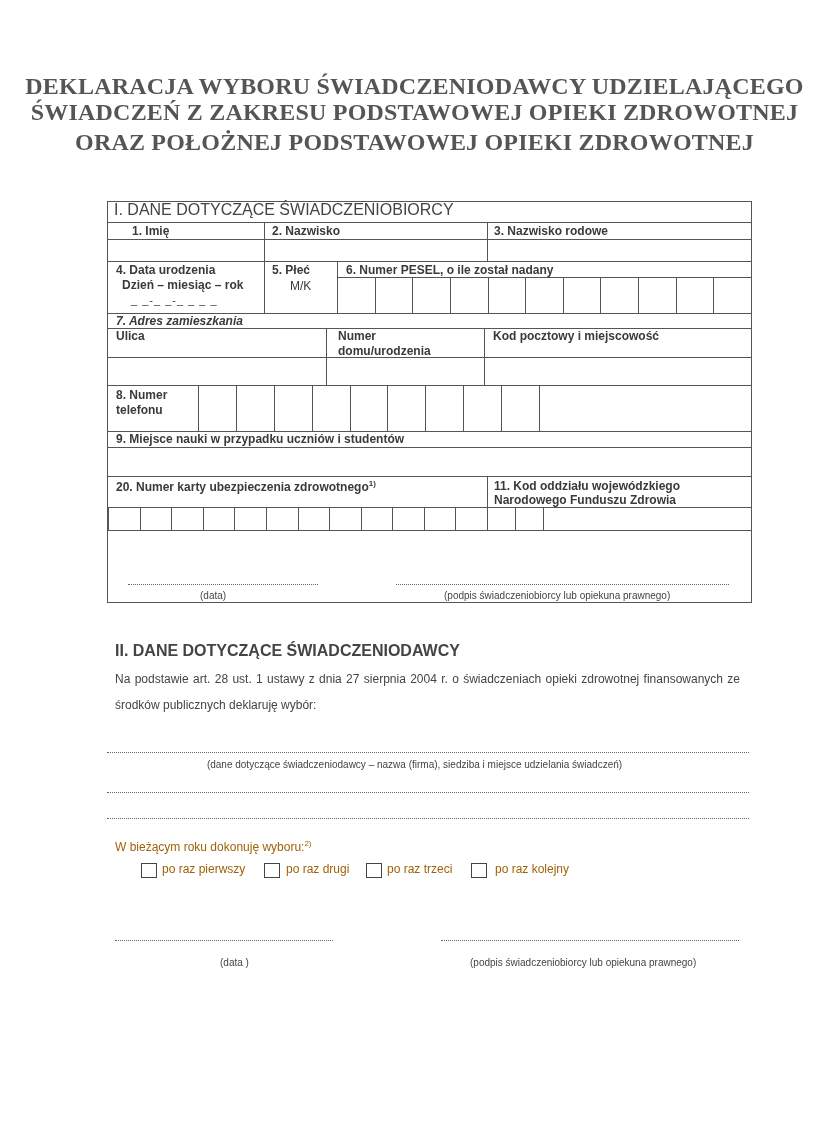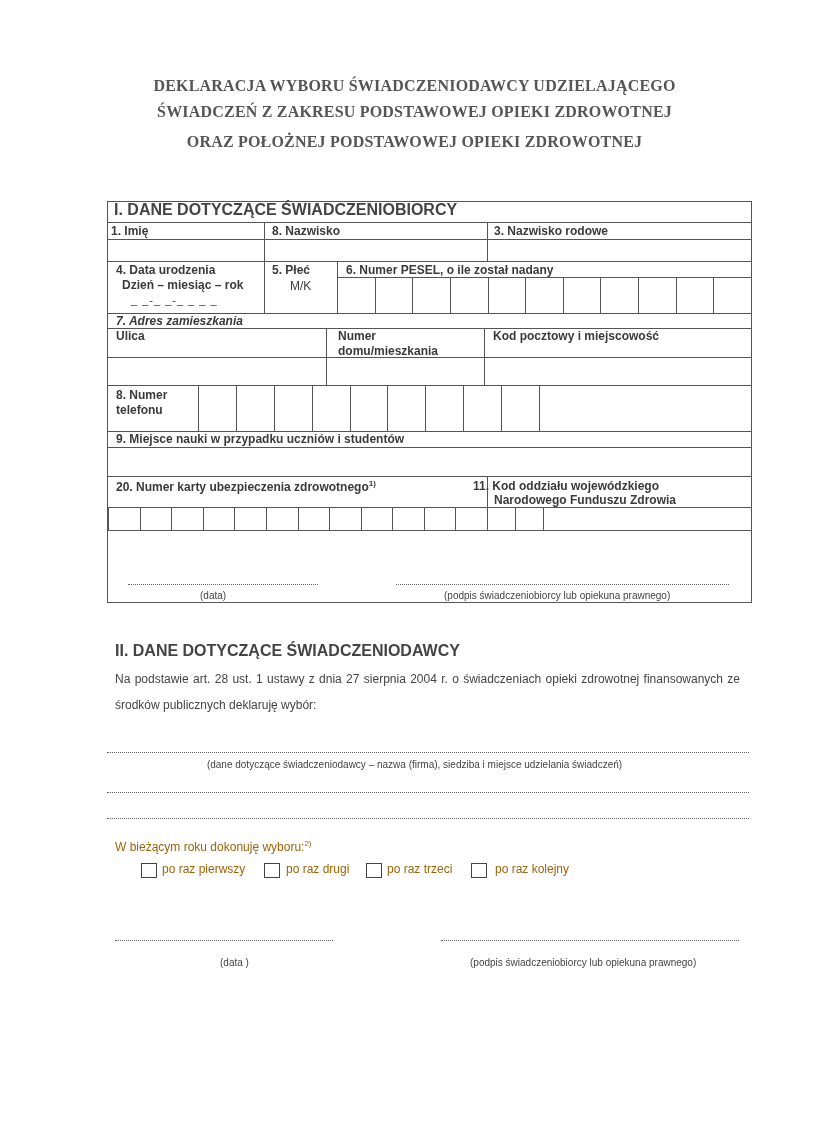--- a/index.html
+++ b/index.html
@@ -1,23 +1,23 @@
 <!DOCTYPE html>
 <html><head>
 <meta charset="utf-8">
 <style>
   html, body { margin:0; padding:0; background:#fff; }
   body { width:829px; height:1142px; position:relative; overflow:hidden; font-family:"Liberation Sans", sans-serif; color:#333; }
-  .title { position:absolute; left:0; width:829px; text-align:center; font-family:"Liberation Serif", serif; font-weight:bold; color:#555; font-size:16px; letter-spacing:0.2px; line-height:24px; }
+  .title { position:absolute; left:0; width:829px; text-align:center; font-family:"Liberation Serif", serif; font-weight:bold; color:#555; font-size:24px; letter-spacing:0.2px; line-height:24px; }
   .t1 { top:74px; } .t2 { top:100px; } .t3 { top:130px; }
   .ln { position:absolute; background:#555; }
   .h { height:1px; } .v { width:1px; }
   .lbl { position:absolute; font-size:12px; color:#3a3a3a; white-space:nowrap; }
   .lbl.b { font-weight:bold; }
-  .sec1 { position:absolute; left:114px; top:201px; font-size:16px; font-weight:bold; color:#444; }
+  .sec1 { position:absolute; left:114px; top:201px; font-size:16px; font-weight:normal; color:#444; }
   .sec2 { position:absolute; left:115px; top:642px; font-size:16px; font-weight:bold; color:#444; }
   .dots { position:absolute; height:0; border-top:1px dotted #666; }
   .small { font-size:10px; color:#444; position:absolute; white-space:nowrap; }
   .para { position:absolute; left:115px; width:625px; font-size:12px; color:#444; line-height:26px; text-align:justify; }
   .cb { position:absolute; width:14px; height:13px; border:1px solid #444; background:#fff; cursor:pointer; }
   .cblbl { position:absolute; font-size:12px; color:#a16207; white-space:nowrap; }
   sup { font-size:8px; }
   .cell { position:absolute; cursor:text; }
 </style>
 </head>
@@ -134,51 +134,51 @@
     <div class="cell" style="left: 456px; top: 508px; width: 31px; height: 22px;"></div>
     <div class="ln v" style="left: 487px; top: 508px; height: 22px;"></div>
     <div class="ln v" style="left: 515px; top: 508px; height: 22px;"></div>
     <div class="ln v" style="left: 543px; top: 508px; height: 22px;"></div>
     <div class="cell" style="left: 488px; top: 508px; width: 27px; height: 22px;"></div>
     <div class="cell" style="left: 516px; top: 508px; width: 27px; height: 22px;"></div>
   </div>
 
 <div class="sec1">I. DANE DOTYCZĄCE ŚWIADCZENIOBIORCY</div>
 
-<div class="lbl b" style="left:111px;top:224px;">1. Imię</div>
-<div class="lbl b" style="left:272px;top:224px;">8. Nazwisko</div>
+<div class="lbl b" style="left:132px;top:224px;">1. Imię</div>
+<div class="lbl b" style="left:272px;top:224px;">2. Nazwisko</div>
 <div class="lbl b" style="left:494px;top:224px;">3. Nazwisko rodowe</div>
 <div class="cell" style="left:108px;top:240px;width:156px;height:21px;"></div>
 <div class="cell" style="left:265px;top:240px;width:222px;height:21px;"></div>
 <div class="cell" style="left:488px;top:240px;width:263px;height:21px;"></div>
 
 <div class="lbl b" style="left:116px;top:263px;">4. Data urodzenia</div>
 <div class="lbl b" style="left:122px;top:278px;">Dzień – miesiąc – rok</div>
 <div class="lbl" style="left:131px;top:294px;font-size:11px;letter-spacing:1px;">_ _-_ _-_ _ _ _</div>
 <div class="lbl b" style="left:272px;top:263px;">5. Płeć</div>
 <div class="lbl" style="left:290px;top:279px;">M/K</div>
 <div class="lbl b" style="left:346px;top:263px;">6. Numer PESEL, o ile został nadany</div>
 
 <div class="lbl b" style="left:116px;top:314px;font-style:italic;">7. Adres zamieszkania</div>
 <div class="lbl b" style="left:116px;top:329px;">Ulica</div>
 <div class="lbl b" style="left:338px;top:329px;">Numer</div>
-<div class="lbl b" style="left:338px;top:344px;">domu/mieszkania</div>
+<div class="lbl b" style="left:338px;top:344px;">domu/urodzenia</div>
 <div class="lbl b" style="left:493px;top:329px;">Kod pocztowy i miejscowość</div>
 <div class="cell" style="left:108px;top:358px;width:218px;height:27px;"></div>
 <div class="cell" style="left:327px;top:358px;width:157px;height:27px;"></div>
 <div class="cell" style="left:485px;top:358px;width:266px;height:27px;"></div>
 
 <div class="lbl b" style="left:116px;top:388px;">8. Numer</div>
 <div class="lbl b" style="left:116px;top:403px;">telefonu</div>
 
 <div class="lbl b" style="left:116px;top:432px;">9. Miejsce nauki w przypadku uczniów i studentów</div>
 <div class="cell" style="left:108px;top:448px;width:643px;height:28px;"></div>
 
 <div class="lbl b" style="left:116px;top:479px;"><span>20. Numer karty ubezpieczenia zdrowotnego</span><sup>1)</sup></div>
-<div class="lbl b" style="left:473px;top:479px;">11.  Kod oddziału  wojewódzkiego</div>
+<div class="lbl b" style="left:494px;top:479px;">11.  Kod oddziału  wojewódzkiego</div>
 <div class="lbl b" style="left:494px;top:493px;">Narodowego Funduszu Zdrowia</div>
 
 <div class="dots" style="left:128px;top:584px;width:190px;"></div>
 <div class="dots" style="left:396px;top:584px;width:333px;"></div>
 <div class="small" style="left:200px;top:590px;">(data)</div>
 <div class="small" style="left:444px;top:590px;">(podpis świadczeniobiorcy lub opiekuna prawnego)</div>
 
 <div class="sec2">II. DANE DOTYCZĄCE ŚWIADCZENIODAWCY</div>
 <div class="para" style="top:666px;">Na podstawie art. 28 ust. 1 ustawy z dnia 27 sierpnia 2004 r. o świadczeniach opieki zdrowotnej finansowanych ze środków publicznych deklaruję wybór:</div>
 

